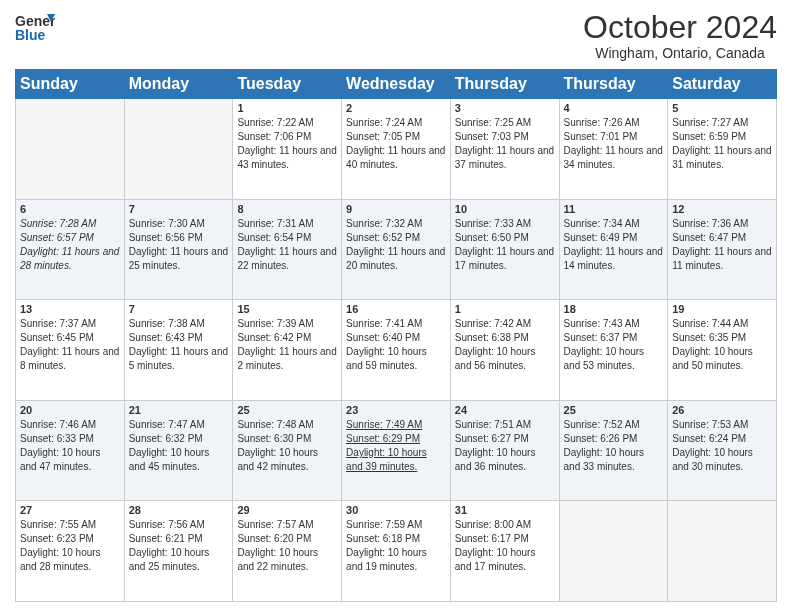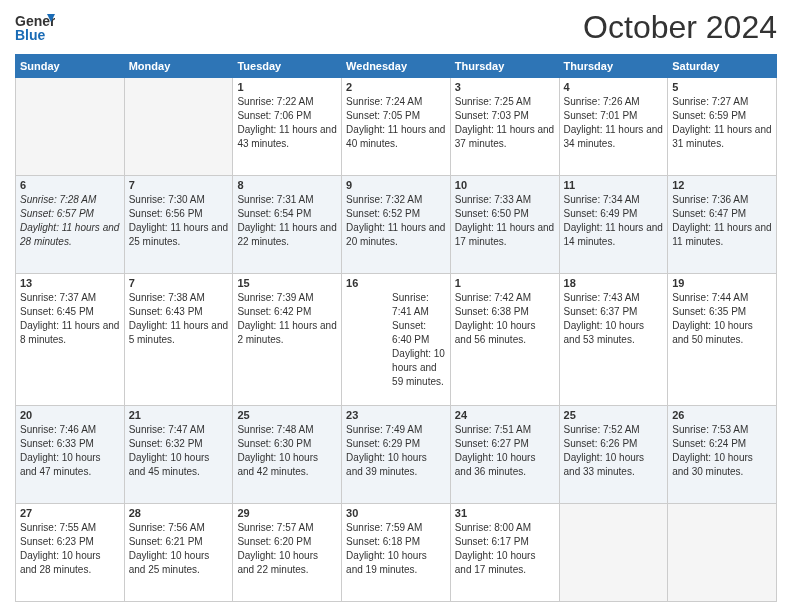--- a/index.html
+++ b/index.html
@@ -49,21 +49,21 @@
     .calendar {
       flex: 1;
       border: 1px solid #ccc;
       border-collapse: collapse;
       width: 100%;
       table-layout: fixed;
     }
     .calendar th {
       background-color: #2e75b6;
       color: #fff;
-      font-size: 11px;
+      font-size: 16px;
       font-weight: bold;
       padding: 5px 4px;
       text-align: left;
       border: 1px solid #2e75b6;
     }
     .calendar td {
       border: 1px solid #ccc;
       vertical-align: top;
       padding: 3px 4px;
       font-size: 9.5px;
@@ -99,20 +99,21 @@
       <div class="logo-row">
         <svg width="40" height="36" viewBox="0 0 40 36">
           <text x="0" y="16" font-size="14" font-weight="bold" fill="#333" font-family="Arial">General</text>
           <text x="0" y="30" font-size="14" font-weight="bold" fill="#1a6bb5" font-family="Arial">Blue</text>
           <polygon points="32,4 40,4 36,12" fill="#1a6bb5"></polygon>
         </svg>
       </div>
     </div>
     <div class="title-area">
       <div class="month-title">October 2024</div>
+      <div class="subtitle">Wingham, Ontario, Canada</div>
     </div>
   </div>
 
   <table class="calendar">
     <thead>
       <tr id="header-row">
           <th>Sunday</th>
           <th>Monday</th>
           <th>Tuesday</th>
           <th>Wednesday</th>
@@ -214,21 +215,21 @@
 Daylight: 11 hours and 5 minutes.</div>
           </td>
           <td>
             <span class="day-num">15</span>
             <div class="day-info" style="white-space: pre-line;">Sunrise: 7:39 AM
 Sunset: 6:42 PM
 Daylight: 11 hours and 2 minutes.</div>
           </td>
           <td>
             <span class="day-num">16</span>
-            <div class="day-info" style="white-space: pre-line; margin-left: 46px;">Sunrise: 7:41 AM
+            <div class="day-info" style="white-space: pre-line;">Sunrise: 7:41 AM
 Sunset: 6:40 PM
 Daylight: 10 hours and 59 minutes.</div>
           </td>
           <td>
             <span class="day-num">1</span>
             <div class="day-info" style="white-space: pre-line;">Sunrise: 7:42 AM
 Sunset: 6:38 PM
 Daylight: 10 hours and 56 minutes.</div>
           </td>
           <td>
@@ -258,21 +259,21 @@
 Daylight: 10 hours and 45 minutes.</div>
           </td>
           <td>
             <span class="day-num">25</span>
             <div class="day-info" style="white-space: pre-line;">Sunrise: 7:48 AM
 Sunset: 6:30 PM
 Daylight: 10 hours and 42 minutes.</div>
           </td>
           <td>
             <span class="day-num">23</span>
-            <div class="day-info" style="white-space: pre-line;">Sunrise: 7:49 AM
+            <div class="day-info" style="white-space: pre-line; text-decoration: underline;">Sunrise: 7:49 AM
 Sunset: 6:29 PM
 Daylight: 10 hours and 39 minutes.</div>
           </td>
           <td>
             <span class="day-num">24</span>
             <div class="day-info" style="white-space: pre-line;">Sunrise: 7:51 AM
 Sunset: 6:27 PM
 Daylight: 10 hours and 36 minutes.</div>
           </td>
           <td>

